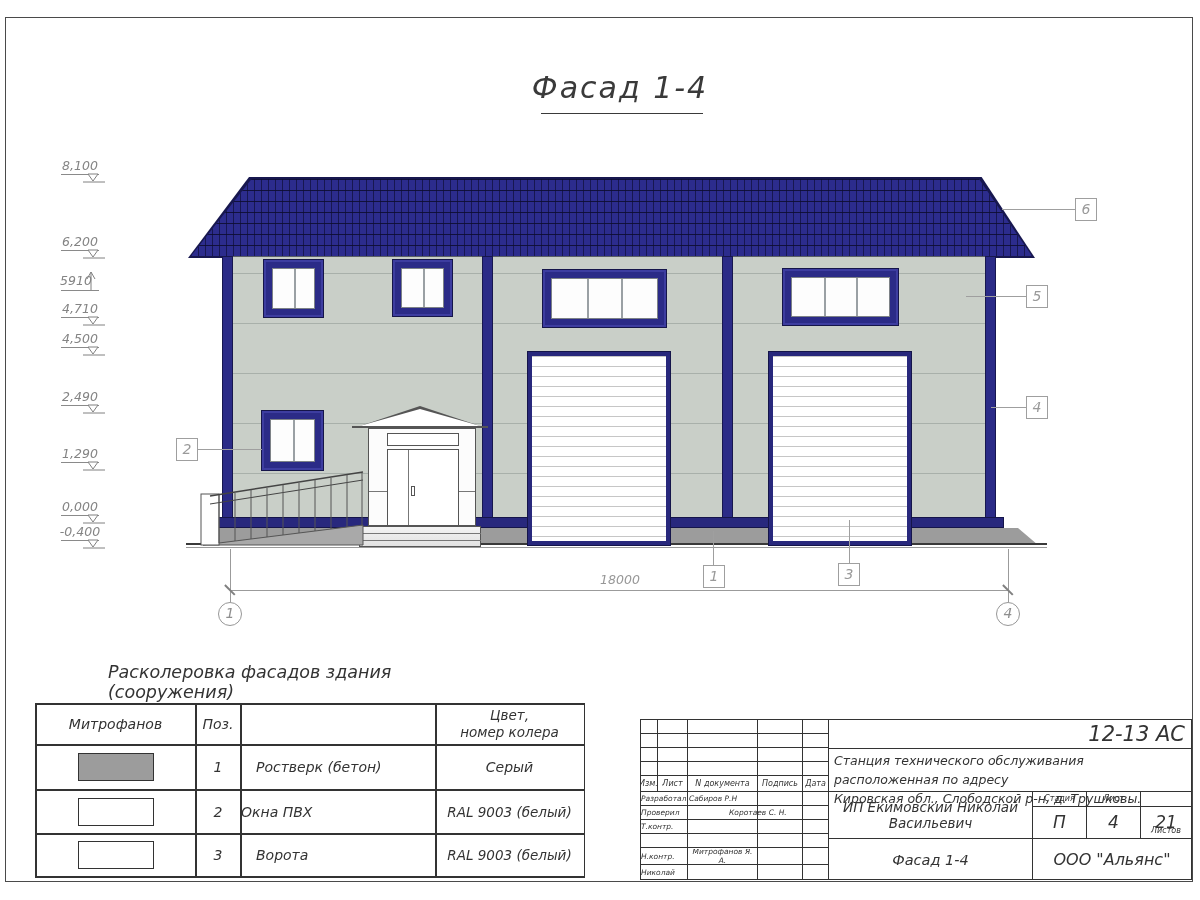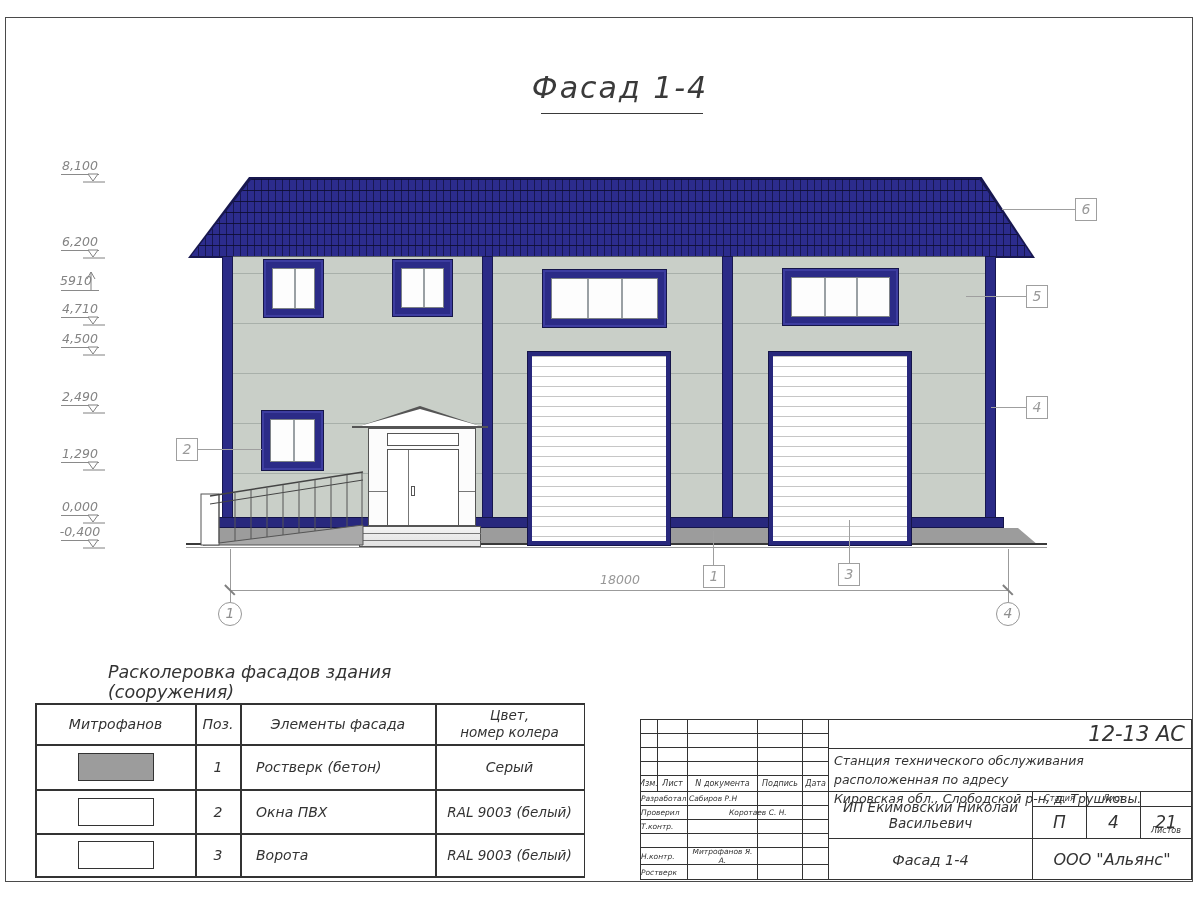--- a/index.html
+++ b/index.html
@@ -228,38 +228,37 @@
   <div class="abs tline" style="left:35px;top:833px;width:550px;height:1.6px;"></div>
   <div class="abs tline" style="left:35px;top:876px;width:550px;height:1.6px;"></div>
   <div class="abs tline" style="left:35px;top:703px;width:1.6px;height:174px;"></div>
   <div class="abs tline" style="left:195px;top:703px;width:1.6px;height:174px;"></div>
   <div class="abs tline" style="left:240px;top:703px;width:1.6px;height:174px;"></div>
   <div class="abs tline" style="left:435px;top:703px;width:1.6px;height:174px;"></div>
   <div class="abs tline" style="left:583.5px;top:703px;width:1.6px;height:174px;"></div>
 
   <div class="lt-cell" style="left:36px;top:704px;width:159px;height:40px;font-size:14px;">Митрофанов</div>
   <div class="lt-cell" style="left:196px;top:704px;width:44px;height:40px;font-size:14px;">Поз.</div>
-  <div class="lt-cell" style="left:241px;top:704px;width:194px;height:40px;font-size:14px;">Элементы фасада</div>
   <div class="lt-cell" style="left:436px;top:704px;width:147px;height:40px;font-size:13.5px;flex-direction:column;line-height:17px;border-radius:17px;">
     <span>Цвет,</span>
     <span>номер колера</span>
   </div>
 
   <div class="lt-cell" style="left:36px;top:745px;width:159px;height:44px;">
     <div class="swatch" style="background: rgb(156, 156, 156);"></div>
   </div>
   <div class="lt-cell" style="left:196px;top:745px;width:44px;height:44px;font-size:14px;">1</div>
   <div class="lt-cell" style="left:241px;top:745px;width:194px;height:44px;font-size:14px;justify-content:flex-start;padding-left:15px;">Ростверк (бетон)</div>
   <div class="lt-cell" style="left:436px;top:745px;width:147px;height:44px;font-size:14px;">Серый</div>
 
   <div class="lt-cell" style="left:36px;top:790px;width:159px;height:43px;">
     <div class="swatch" style="background: rgb(255, 255, 255);"></div>
   </div>
   <div class="lt-cell" style="left:196px;top:790px;width:44px;height:43px;font-size:14px;">2</div>
-  <div class="lt-cell" style="left:241px;top:790px;width:194px;height:43px;font-size:14px;justify-content:flex-start;padding-left:15px;">Окна ПВХ</div>
+  <div class="lt-cell" style="left:241px;top:790px;width:194px;height:43px;font-size:14px;justify-content:flex-start;">Окна ПВХ</div>
   <div class="lt-cell" style="left:436px;top:790px;width:147px;height:43px;font-size:13.5px;">RAL 9003 (белый)</div>
 
   <div class="lt-cell" style="left:36px;top:834px;width:159px;height:42px;">
     <div class="swatch" style="background: rgb(255, 255, 255);"></div>
   </div>
   <div class="lt-cell" style="left:196px;top:834px;width:44px;height:42px;font-size:14px;">3</div>
   <div class="lt-cell" style="left:241px;top:834px;width:194px;height:42px;font-size:14px;justify-content:flex-start;padding-left:15px;">Ворота</div>
   <div class="lt-cell" style="left:436px;top:834px;width:147px;height:42px;font-size:13.5px;">RAL 9003 (белый)</div>
 
   <div class="abs" style="left:640px;top:719px;width:552px;height:161px;border:1.6px solid #333;box-sizing:border-box;"></div>
@@ -298,21 +297,21 @@
   <div class="tb-cell" style="left:641px;top:792px;width:45px;height:13px;font-size:7.5px;justify-content:flex-start;">Разработал</div>
   <div class="tb-cell" style="left:689px;top:792px;width:67px;height:13px;font-size:7.5px;justify-content:flex-start;">Сабиров Р.Н</div>
   <div class="tb-cell" style="left:641px;top:806px;width:45px;height:13px;font-size:7.5px;justify-content:flex-start;">Проверил</div>
   <div class="tb-cell" style="left:689px;top:806px;width:58px;height:13px;font-size:7.5px;justify-content:flex-start;margin-left:40px;">Коротаев С. Н.</div>
   <div class="tb-cell" style="left:641px;top:820px;width:45px;height:13px;font-size:7.5px;justify-content:flex-start;">Т.контр.</div>
   <div class="tb-cell" style="left:689px;top:820px;width:67px;height:13px;font-size:7.5px;justify-content:flex-start;"></div>
   <div class="tb-cell" style="left:641px;top:834px;width:45px;height:13px;font-size:7.5px;justify-content:flex-start;"></div>
   <div class="tb-cell" style="left:689px;top:834px;width:67px;height:13px;font-size:7.5px;justify-content:flex-start;"></div>
   <div class="tb-cell" style="left:641px;top:849px;width:45px;height:14px;font-size:7.5px;justify-content:flex-start;">Н.контр.</div>
   <div class="tb-cell" style="left:689px;top:849px;width:67px;height:14px;font-size:7.5px;justify-content:flex-start;">Митрофанов Я. А.</div>
-  <div class="tb-cell" style="left:641px;top:866px;width:45px;height:13px;font-size:7.5px;justify-content:flex-start;">Ростверк</div>
+  <div class="tb-cell" style="left:641px;top:866px;width:45px;height:13px;font-size:7.5px;justify-content:flex-start;">Николай</div>
   <div class="tb-cell" style="left:689px;top:866px;width:67px;height:13px;font-size:7.5px;justify-content:flex-start;"></div>
 
   <div class="tb-cell" style="left:830px;top:720px;width:355px;height:27px;font-size:21px;justify-content:flex-end;">12-13 АС</div>
   <div class="abs gost" style="left:834px;top:751px;width:356px;font-size:12.5px;color:#333;line-height:19px;text-align:left;">
     <div>Станция технического обслуживания расположенная по адресу</div>
     <div>Кировская обл., Слободской р-н, д. Трушковы.</div>
   </div>
   <div class="tb-cell" style="left:829px;top:792px;width:203px;height:45px;font-size:13.5px;">ИП Екимовский Николай Васильевич</div>
   <div class="tb-cell" style="left:1033px;top:792px;width:53px;height:13px;font-size:8px;">Стадия</div>
   <div class="tb-cell" style="left:1087px;top:792px;width:53px;height:13px;font-size:8px;">Лист</div>

